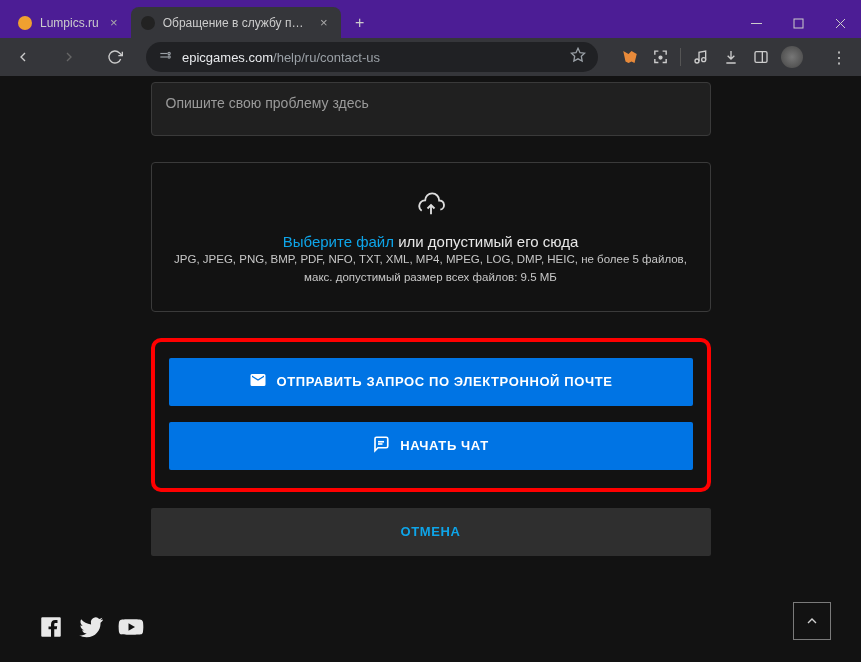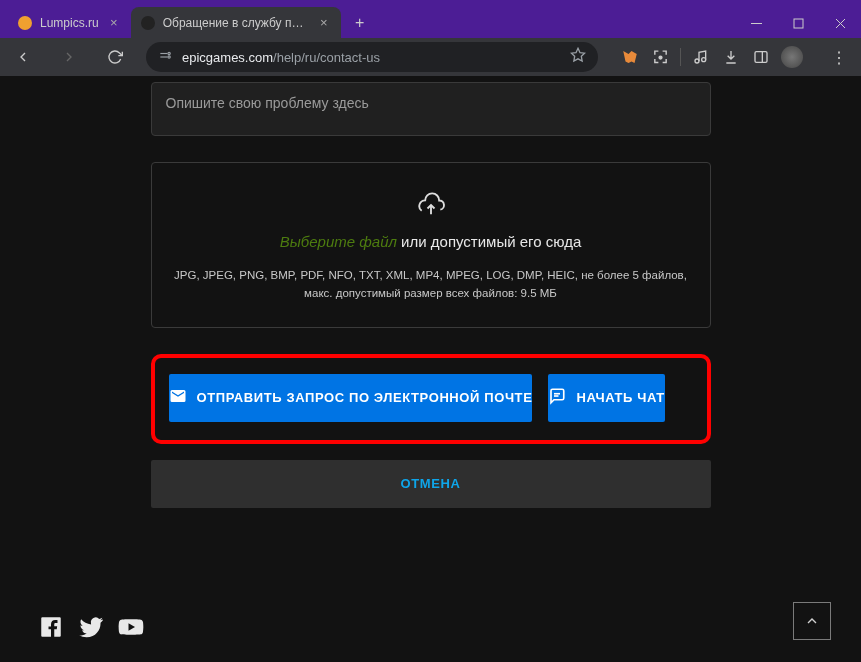--- a/index.html
+++ b/index.html
@@ -98,28 +98,28 @@
     }
     .upload-box {
       border: 1px solid #3a3a3a;
       border-radius: 4px;
       margin-top: 26px;
       padding: 28px 20px 24px;
       text-align:center;
     }
     .upload-icon { color:#ddd; margin-bottom:14px; display:flex; justify-content:center;}
     .upload-line1 { font-size:15px; color:#e8e8e8; }
-    .upload-line1 .link { color:#4d7c0f;font-style:italic; }
-    .upload-line2 { font-size:11.5px; color:#c8c8c8; margin-top:16px; line-height:1.6;}
+    .upload-line1 .link { color:#0ea5e9; }
+    .upload-line2 { font-size:11.5px; color:#c8c8c8; margin-top:0; line-height:1.6;}
     .highlight-frame {
       border: 4px solid #ff0000;
       border-radius: 10px;
       margin-top: 26px;
       padding: 16px 14px 18px;
-      display:flex; flex-direction:row; gap:16px;
+      display:flex; flex-direction:column; gap:16px;
     }
     .primary-btn {
       background:#0074e4;
       color:#fff;
       font-weight:700;
       font-size:13px;
       letter-spacing:0.6px;
       height:48px;
       display:flex;align-items:center;justify-content:center;gap:10px;
       border-radius:2px;

